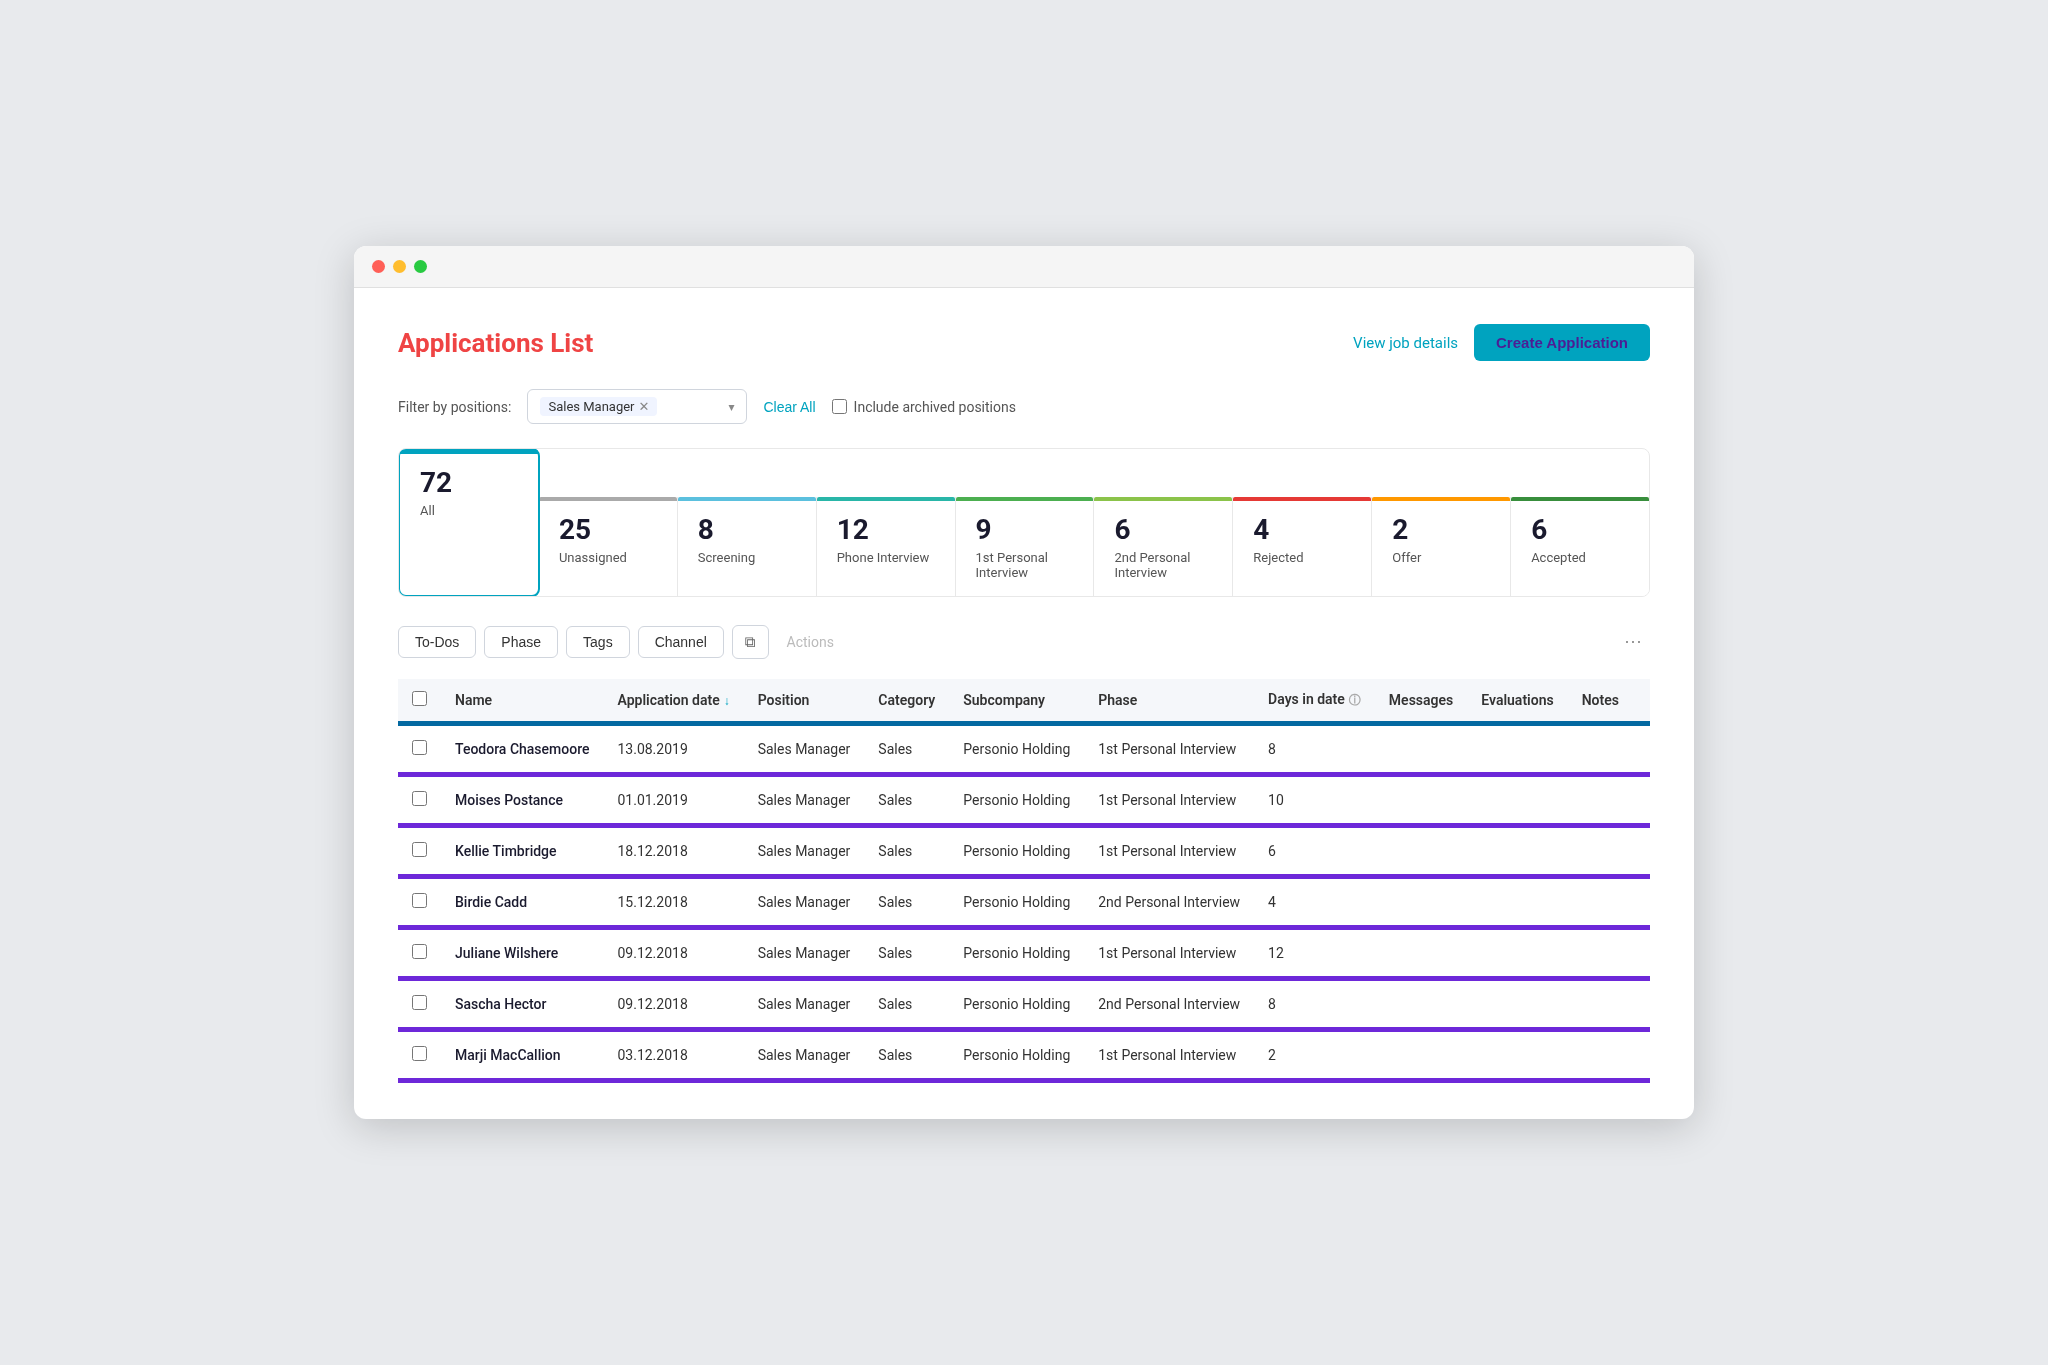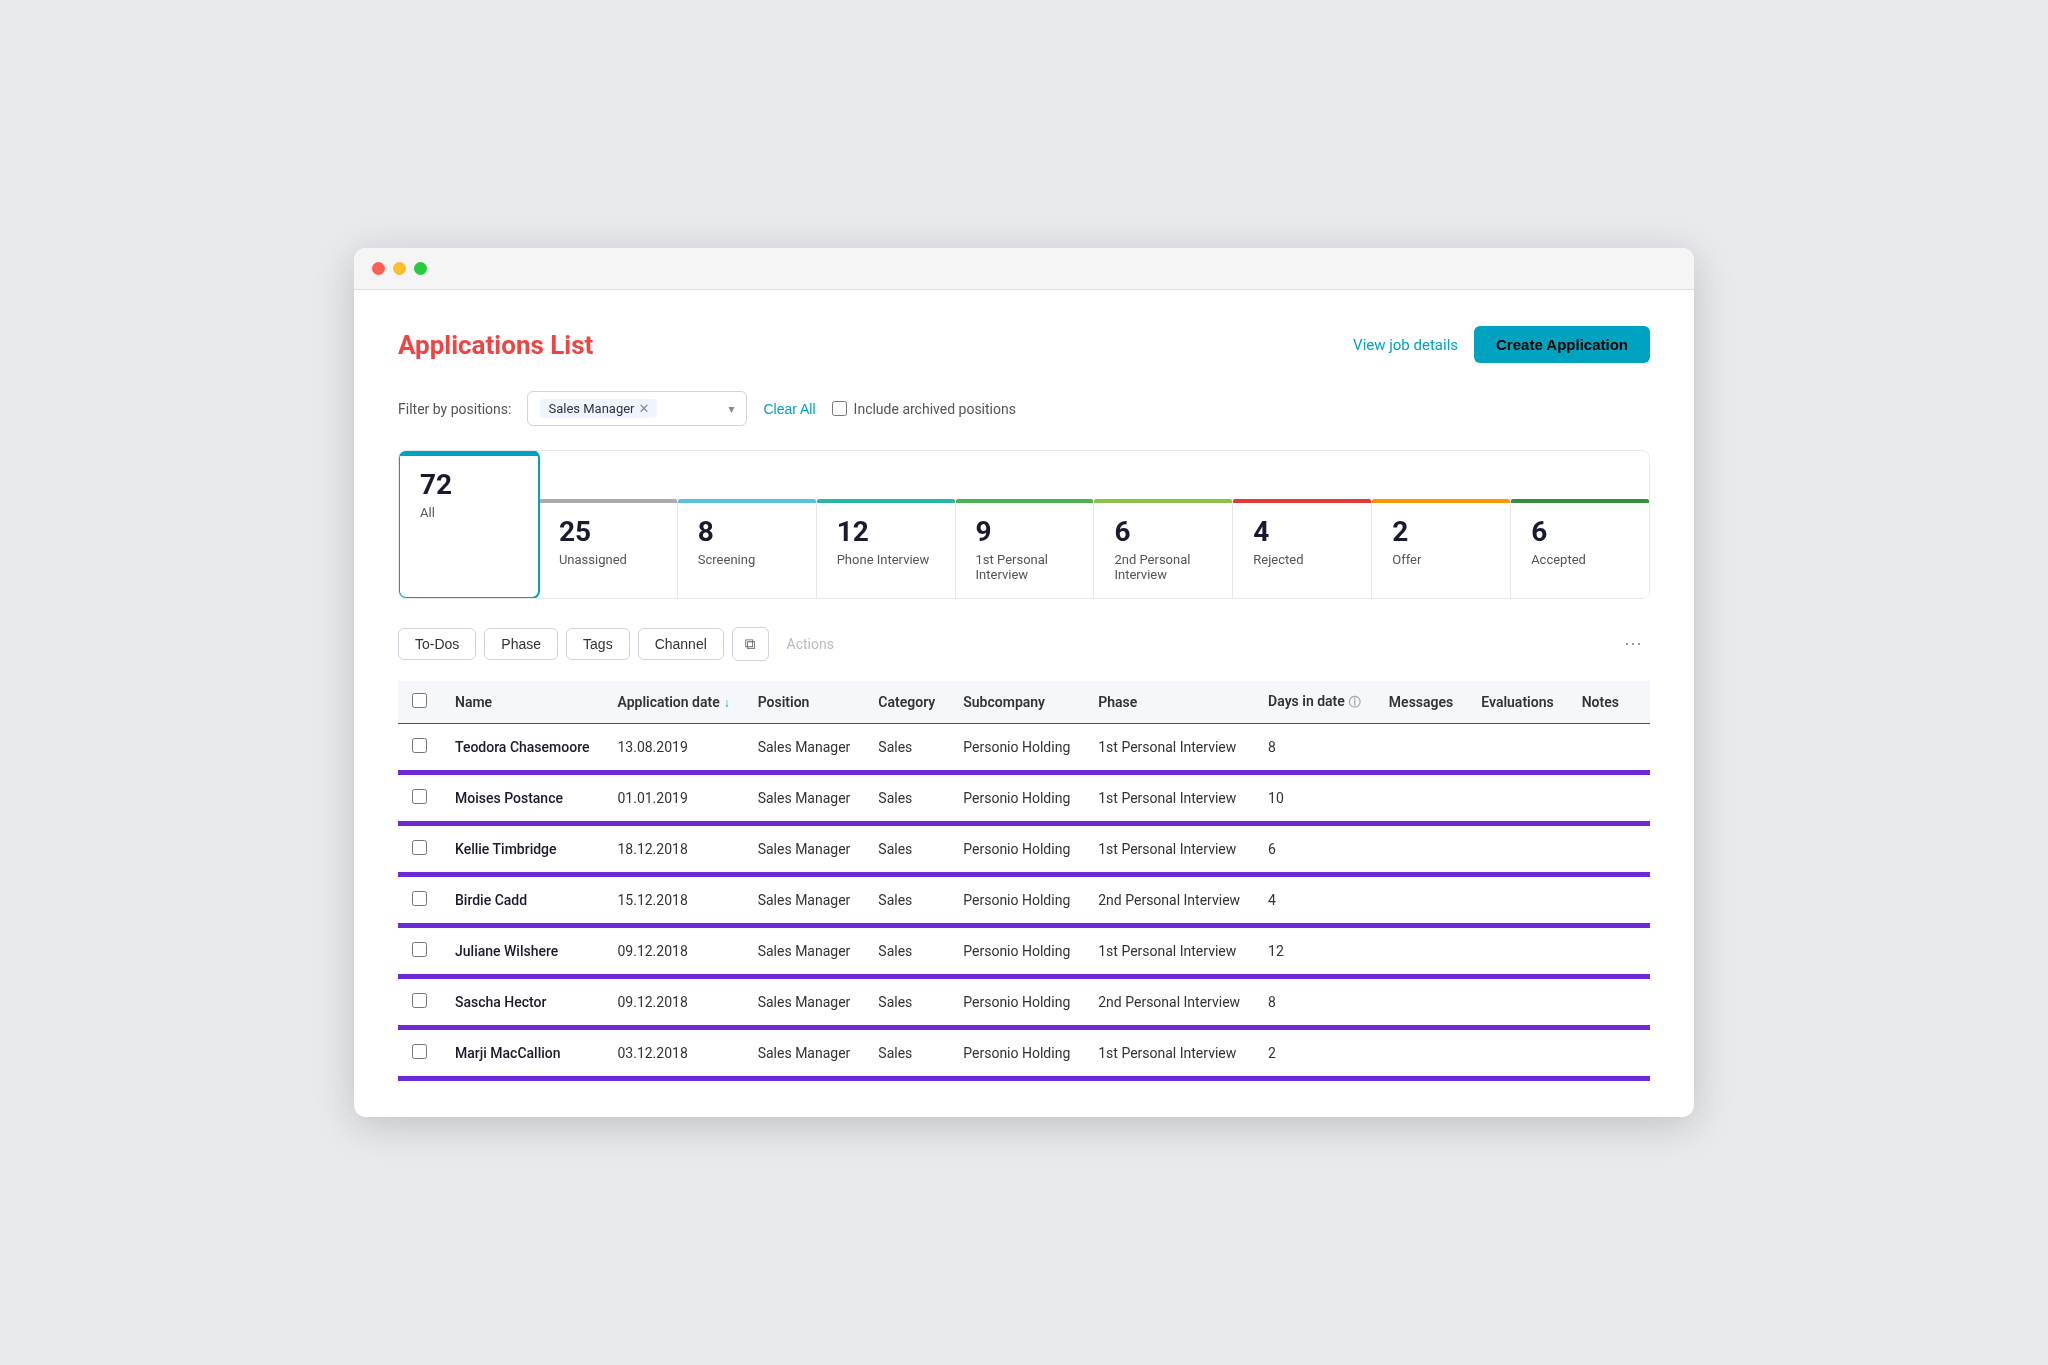--- a/index.html
+++ b/index.html
@@ -54,21 +54,21 @@
       gap: 16px;
     }
     .view-job-link {
       color: #00a3bf;
       font-size: 15px;
       text-decoration: none;
       cursor: pointer;
     }
     .create-btn {
       background: #00a3bf;
-      color: #000000;
+      color: #4c1d95;
       border: none;
       border-radius: 6px;
       padding: 10px 22px;
       font-size: 15px;
       font-weight: 600;
       cursor: pointer;
       white-space: nowrap;
     }
 
     .filter-row {
@@ -223,21 +223,21 @@
 
     
     .table-wrap { width: 100%; overflow-x: auto; }
     table {
       width: 100%;
       border-collapse: collapse;
       font-size: 14px;
     }
     thead tr {
       background: #f5f7fa;
-      border-bottom: 1px solid #0369a1;
+      border-bottom: 5px solid #0369a1;
     }
     thead th {
       padding: 12px 14px;
       text-align: left;
       font-weight: 600;
       color: #333;
       white-space: nowrap;
     }
     thead th.sortable { cursor: pointer; }
     thead th .sort-arrow { color: #00a3bf; margin-left: 4px; font-size: 12px; }

